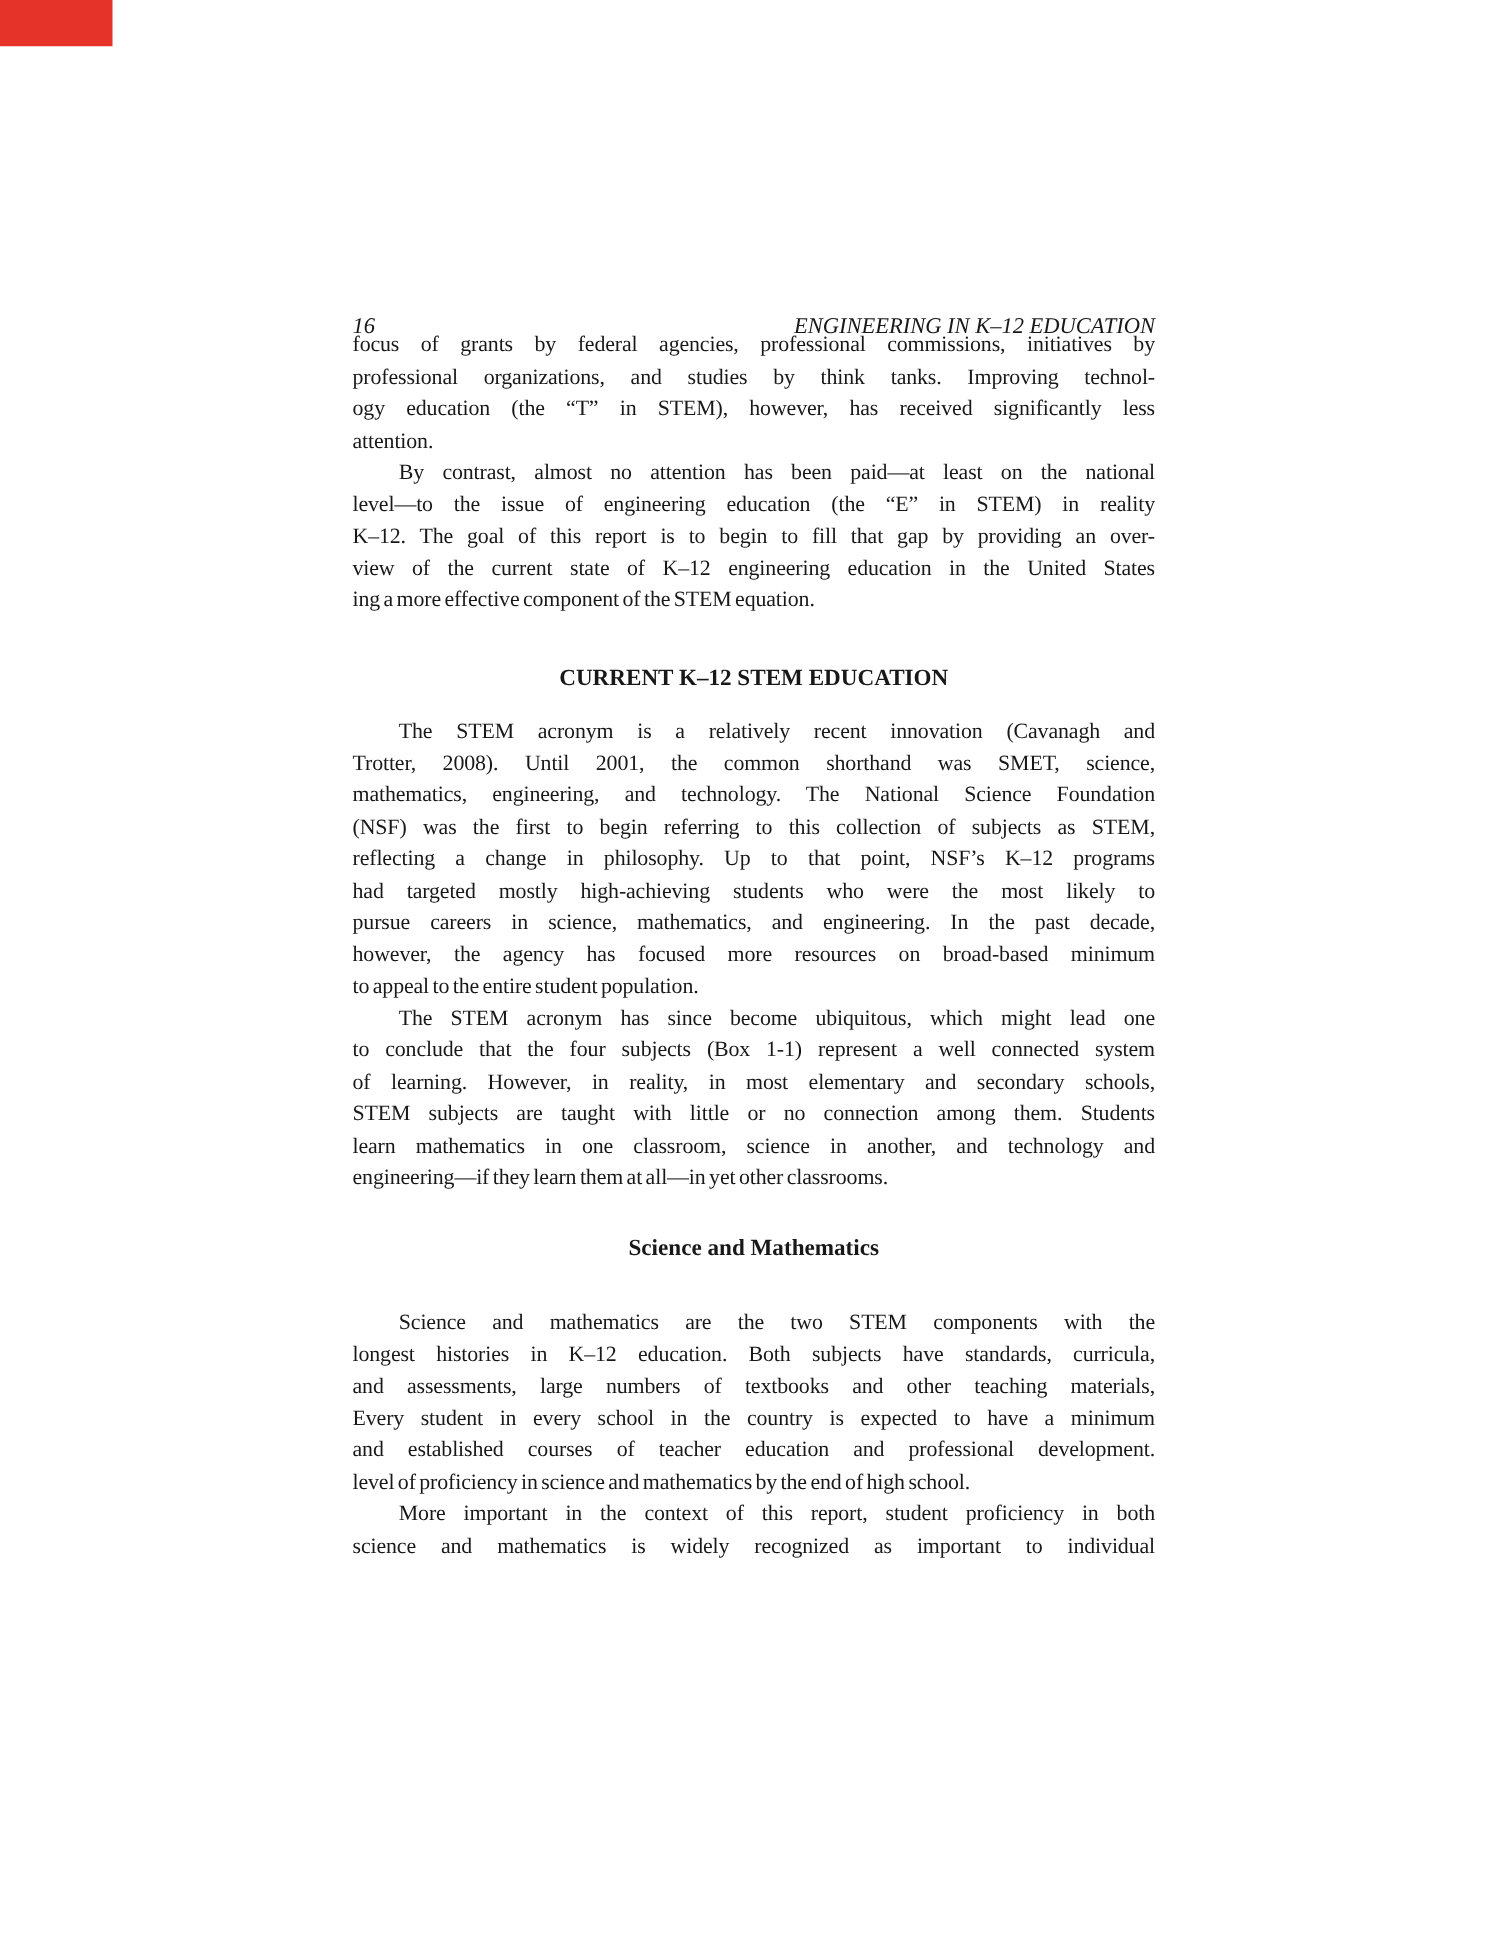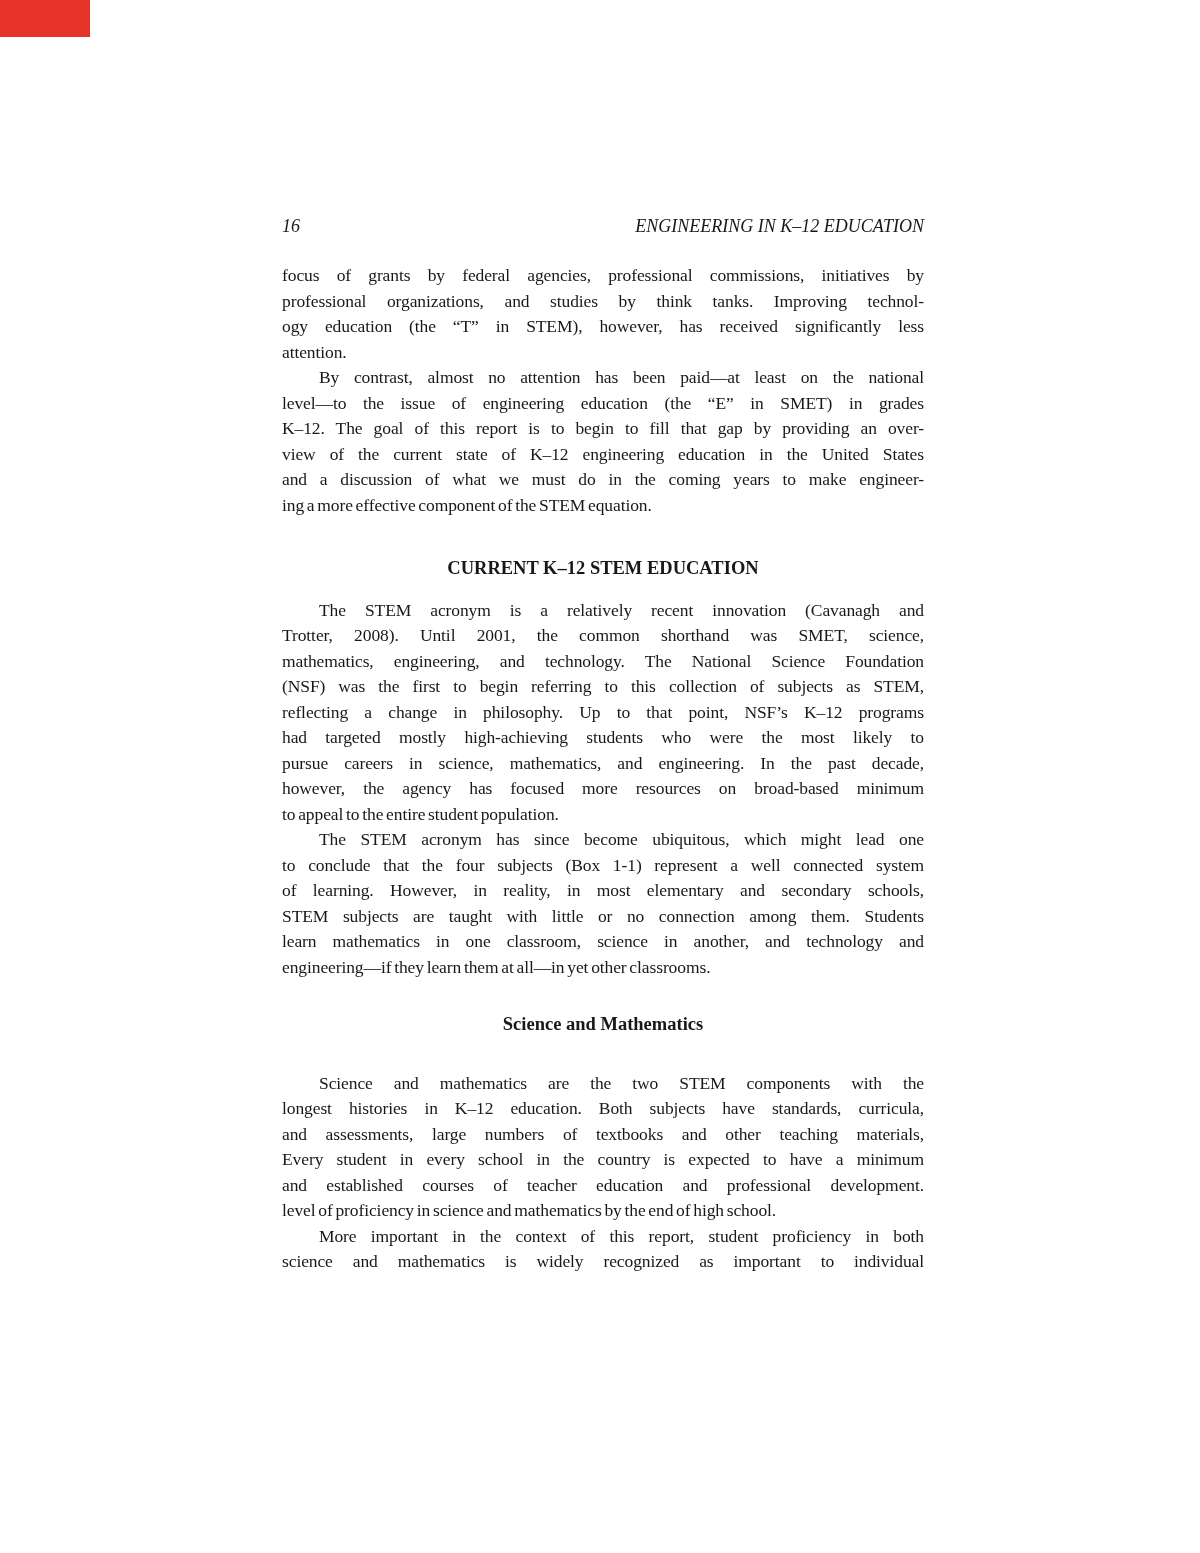--- a/index.html
+++ b/index.html
@@ -26,21 +26,21 @@
     left: 282px; top: 213px;
     width: 642px;
     font-style: italic;
     font-size: 18px;
     line-height: 26px;
     display: flex;
     justify-content: space-between;
     align-items: baseline;
   }
   .page-number { font-style: italic; }
-  .running-title { font-style: italic; }
+  .running-title { font-style: italic; margin-top: 34px; }
   .body-text {
     position: absolute;
     left: 282px; top: 263px;
     width: 642px;
     font-size: 17.5px;
     line-height: 25.5px;
     letter-spacing: -0.1px;
     word-spacing: -1.5px;
   }
   .line {
@@ -70,24 +70,23 @@
   <div class="running-header">
     <span class="page-number">16</span>
     <span class="running-title">ENGINEERING IN K–12 EDUCATION</span>
   </div>
   <div class="body-text" id="body-content">
       <div class="line">focus of grants by federal agencies, professional commissions, initiatives by</div>
       <div class="line">professional organizations, and studies by think tanks. Improving technol-</div>
       <div class="line">ogy education (the “T” in STEM), however, has received significantly less</div>
       <div class="line end">attention.</div>
       <div class="line ind">By contrast, almost no attention has been paid—at least on the national</div>
-      <div class="line">level—to the issue of engineering education (the “E” in SMET) in grades</div>
+      <div class="line">level—to the issue of engineering education (the “E” in STEM) in reality</div>
       <div class="line">K–12. The goal of this report is to begin to fill that gap by providing an over-</div>
       <div class="line">view of the current state of K–12 engineering education in the United States</div>
-      <div class="line">and a discussion of what we must do in the coming years to make engineer-</div>
       <div class="line end">ing a more effective component of the STEM equation.</div>
       <div class="heading">CURRENT K–12 STEM EDUCATION</div>
       <div class="line ind">The STEM acronym is a relatively recent innovation (Cavanagh and</div>
       <div class="line">Trotter, 2008). Until 2001, the common shorthand was SMET, science,</div>
       <div class="line">mathematics, engineering, and technology. The National Science Foundation</div>
       <div class="line">(NSF) was the first to begin referring to this collection of subjects as STEM,</div>
       <div class="line">reflecting a change in philosophy. Up to that point, NSF’s K–12 programs</div>
       <div class="line">had targeted mostly high-achieving students who were the most likely to</div>
       <div class="line">pursue careers in science, mathematics, and engineering. In the past decade,</div>
       <div class="line">however, the agency has focused more resources on broad-based minimum</div>

